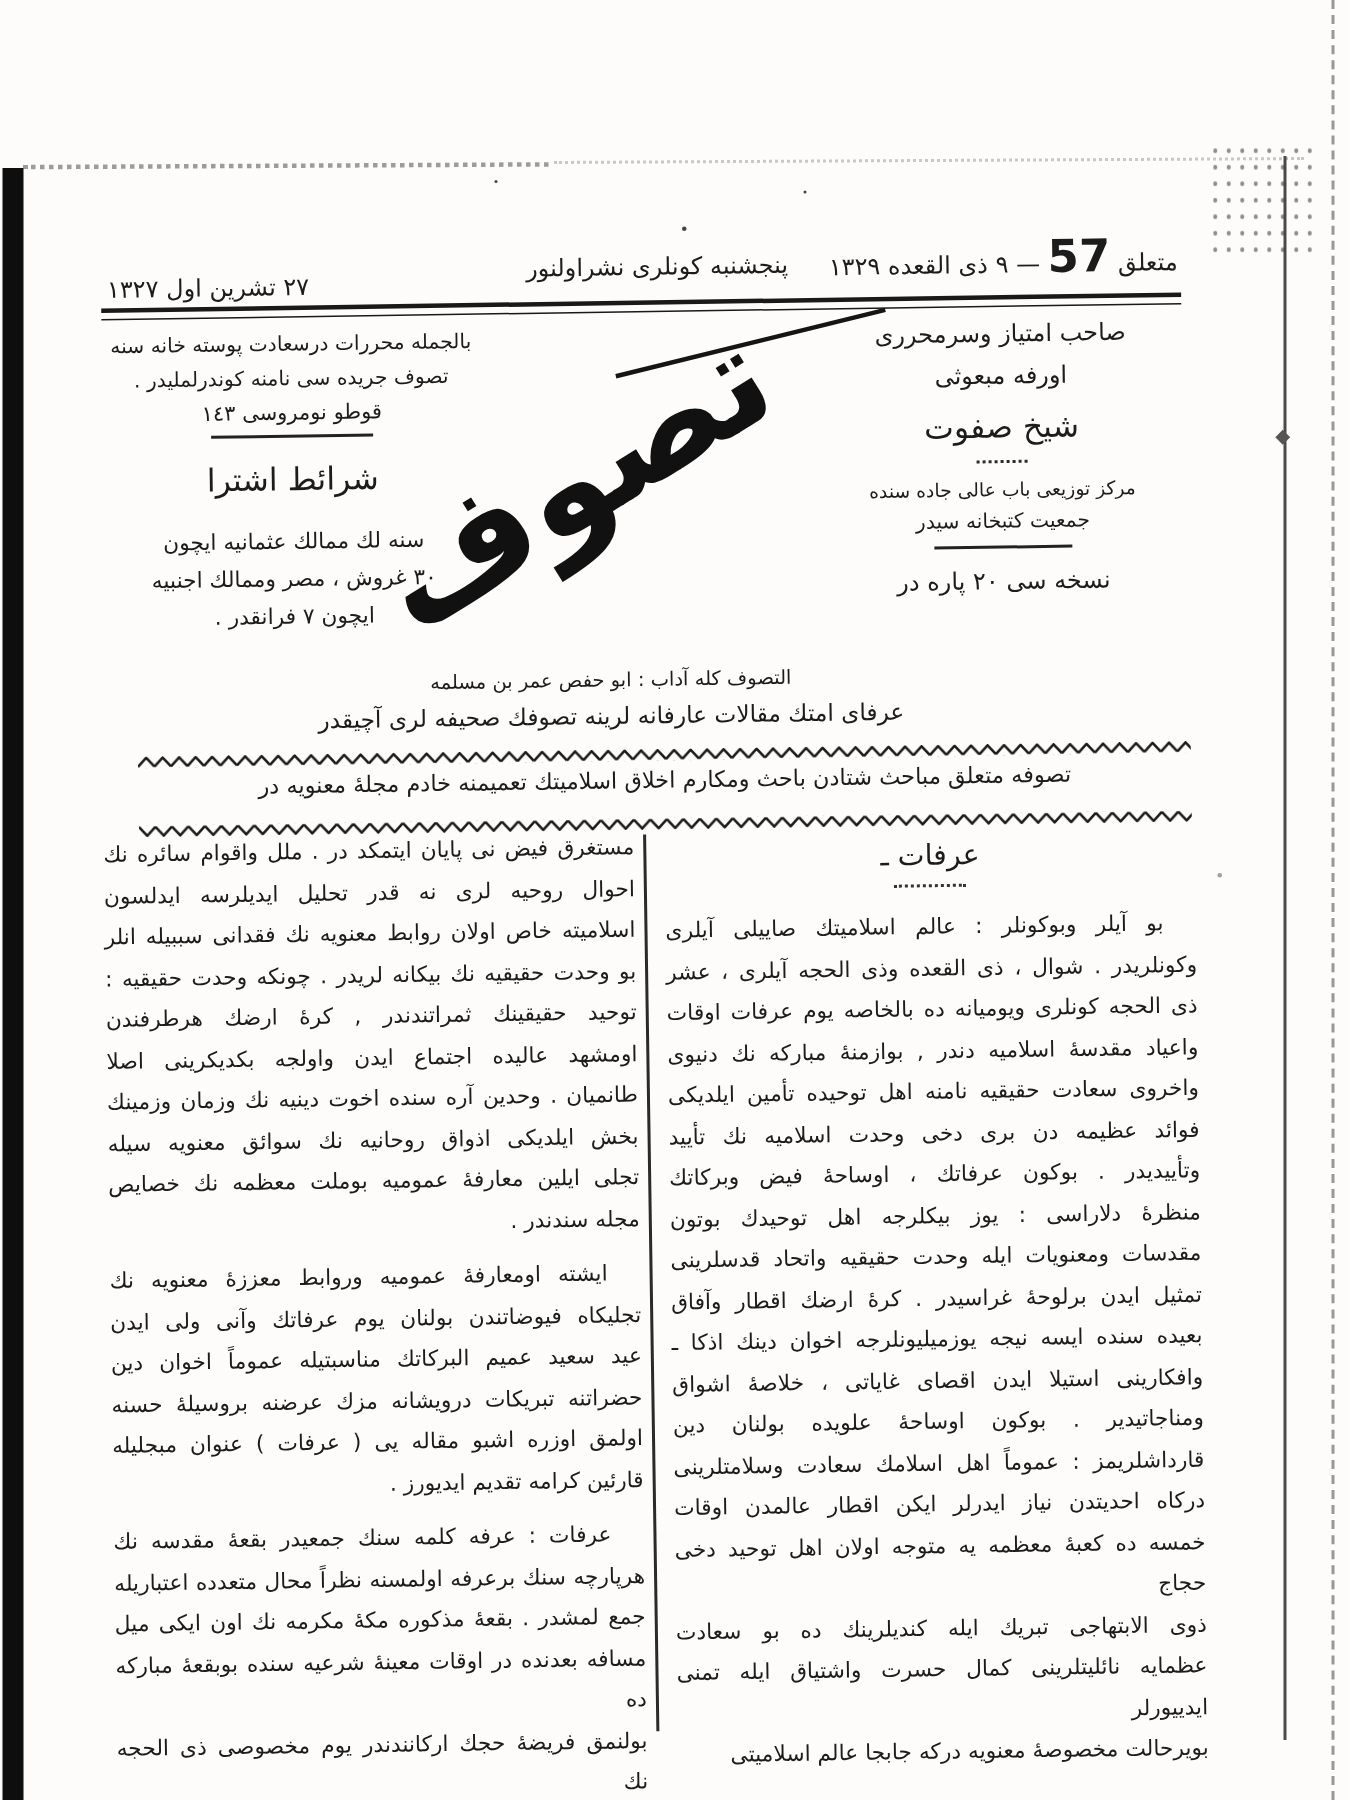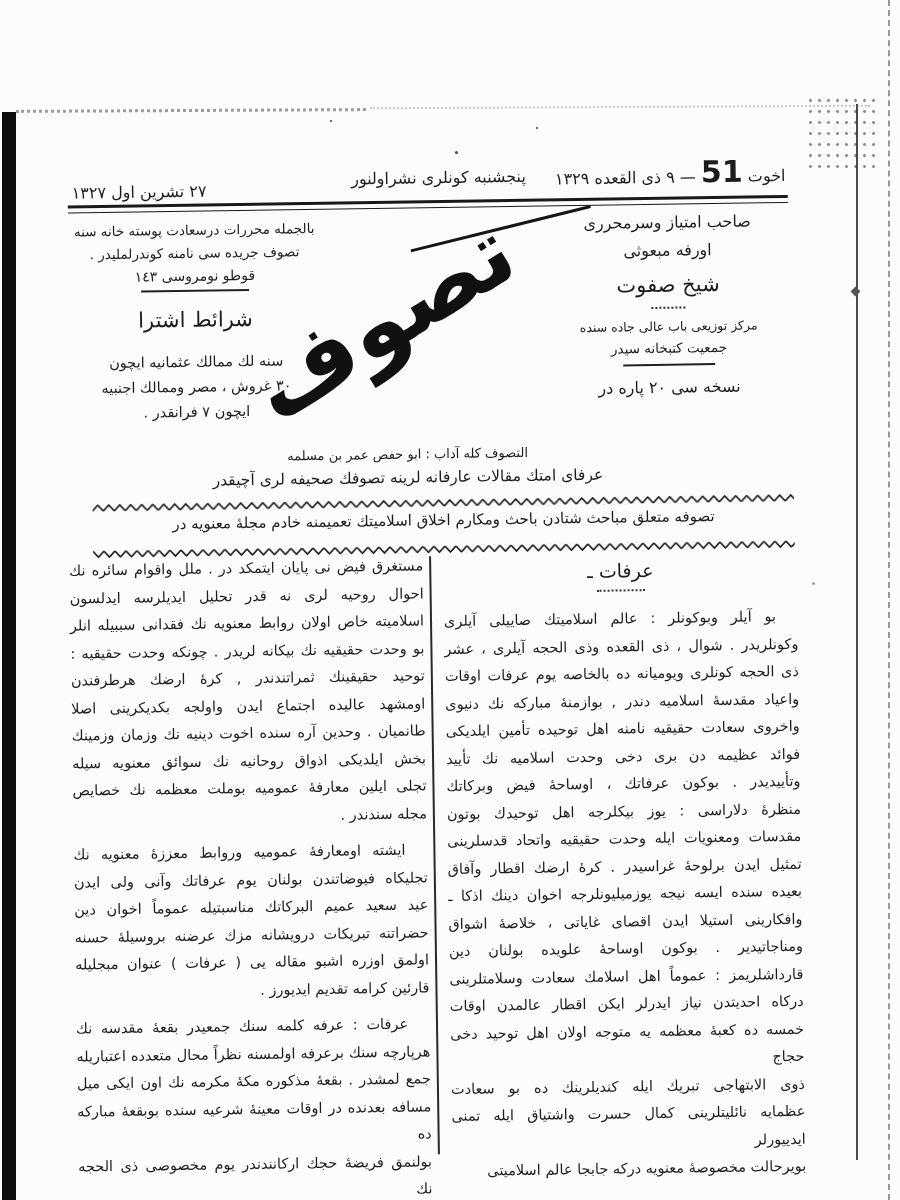--- a/index.html
+++ b/index.html
@@ -85,22 +85,22 @@
   <div class="scan-speckles"></div>
   <div class="scan-diamond"></div>
   <div class="dust" style="left:455px;top:151px;width:3px;height:3px;"></div>
   <div class="dust" style="left:330px;top:120px;width:2px;height:2px;"></div>
   <div class="dust" style="left:536px;top:127px;width:2px;height:2px;"></div>
   <div class="dust" style="left:812px;top:582px;width:3px;height:3px;opacity:.5;"></div>
 
   <div class="content">
 
     <div class="hdr-right">
-      <span>اخوت</span>
-      <span class="issue-number">51</span>
+      <span>متعلق</span>
+      <span class="issue-number">57</span>
       <span>—</span>
       <span>٩ ذى القعده ١٣٢٩</span>
     </div>
     <div class="hdr-center">پنجشنبه كونلرى نشراولنور</div>
     <div class="hdr-left">٢٧ تشرين اول ١٣٢٧</div>
     <div class="header-rule"></div>
 
     <div class="mh-right">
       <div class="l1">صاحب امتياز وسرمحررى</div>
       <div class="l2">اورفه مبعوثى</div>

